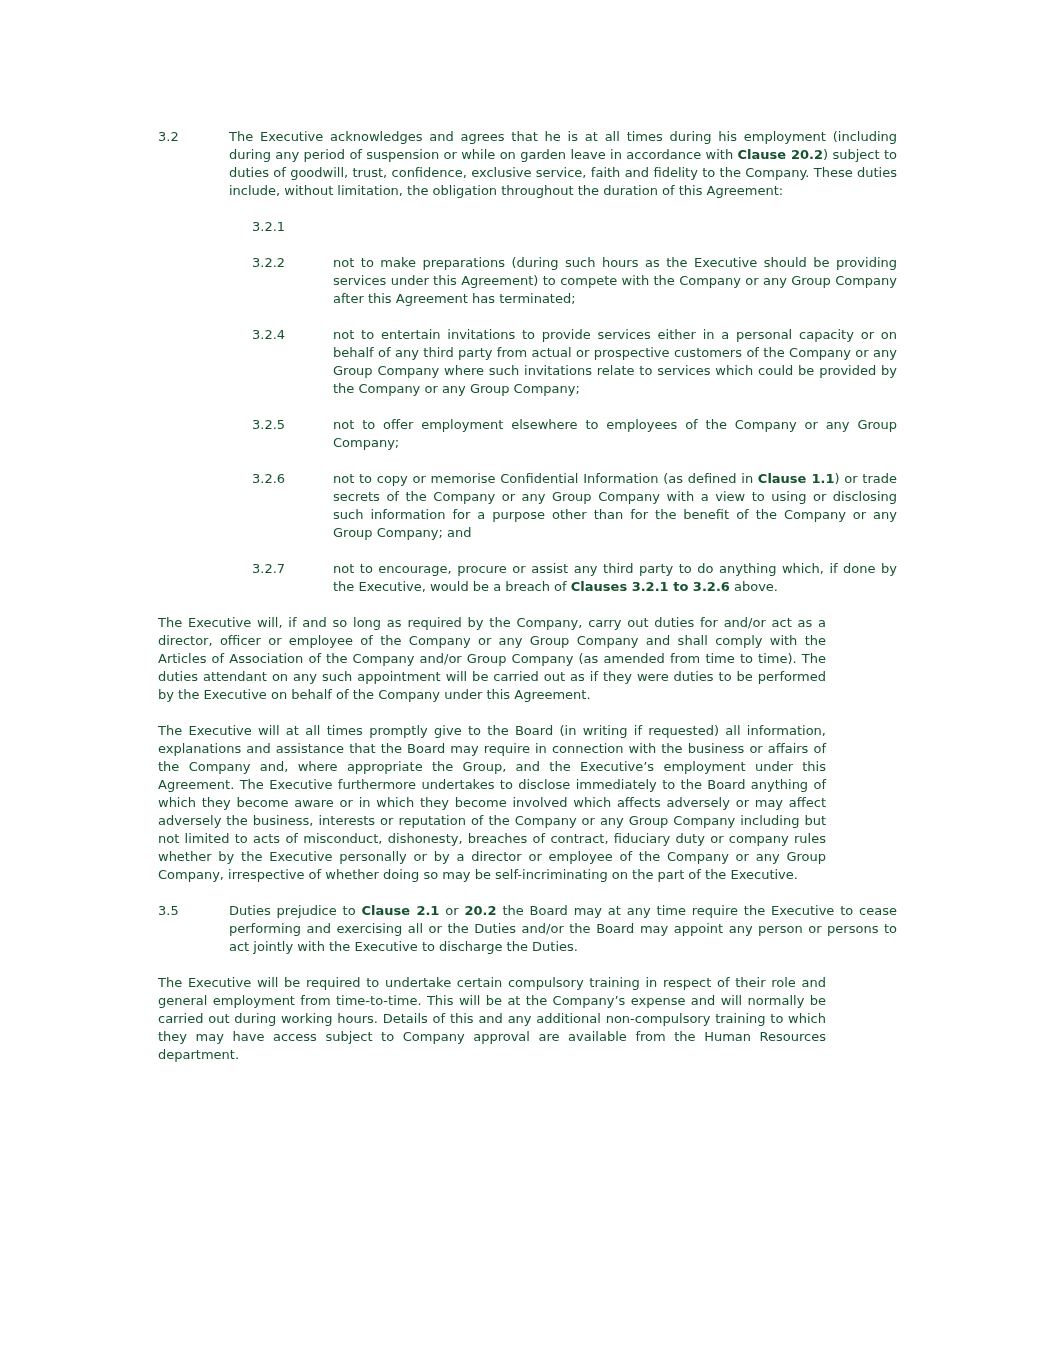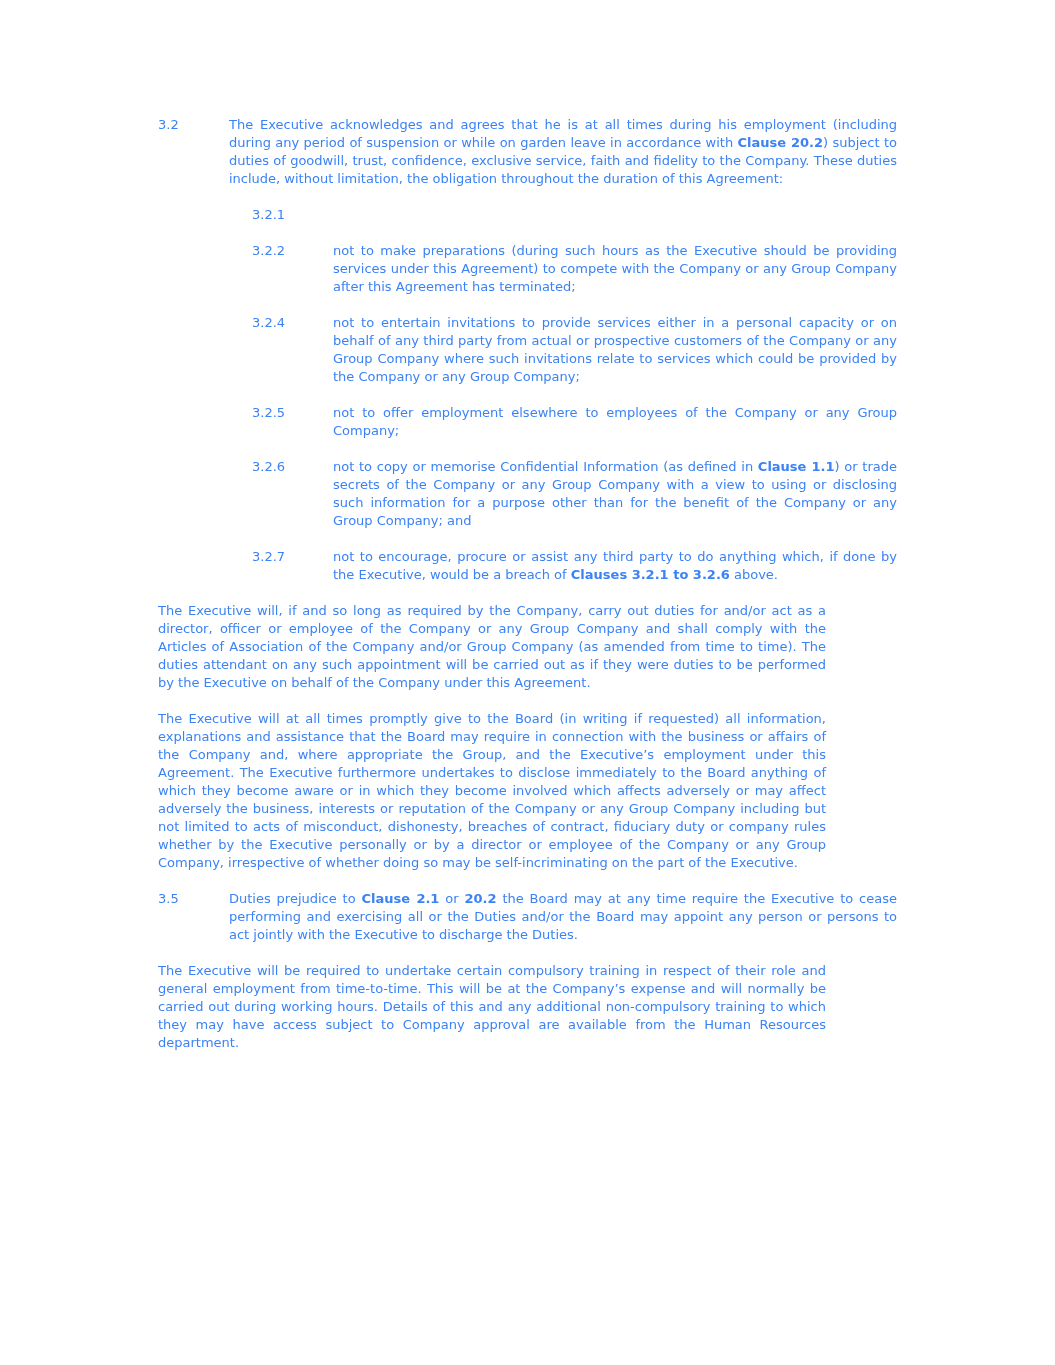--- a/index.html
+++ b/index.html
@@ -4,22 +4,23 @@
 <style>
   html, body { margin: 0; padding: 0; background: #ffffff; }
   .page {
     position: relative;
     width: 1055px;
     height: 1293px;
     background: #ffffff;
     font-family: "DejaVu Sans", sans-serif;
     font-size: 13px;
     line-height: 18px;
-    color: #3b82f6;
+    color: #14532d;
     overflow: hidden;
+    margin-top: 12px;
   }
   .content { position: absolute; top: 116px; left: 0; width: 1055px; }
   .row { display: flex; margin-bottom: 18px; }
   .row.l1 { padding-left: 158px; }
   .row.l1 .num { width: 71px; flex: 0 0 71px; }
   .row.l1 .body { width: 668px; }
   .row.l2 { padding-left: 252px; }
   .row.l2 .num { width: 81px; flex: 0 0 81px; }
   .row.l2 .body { width: 564px; }
   .body { text-align: justify; }

